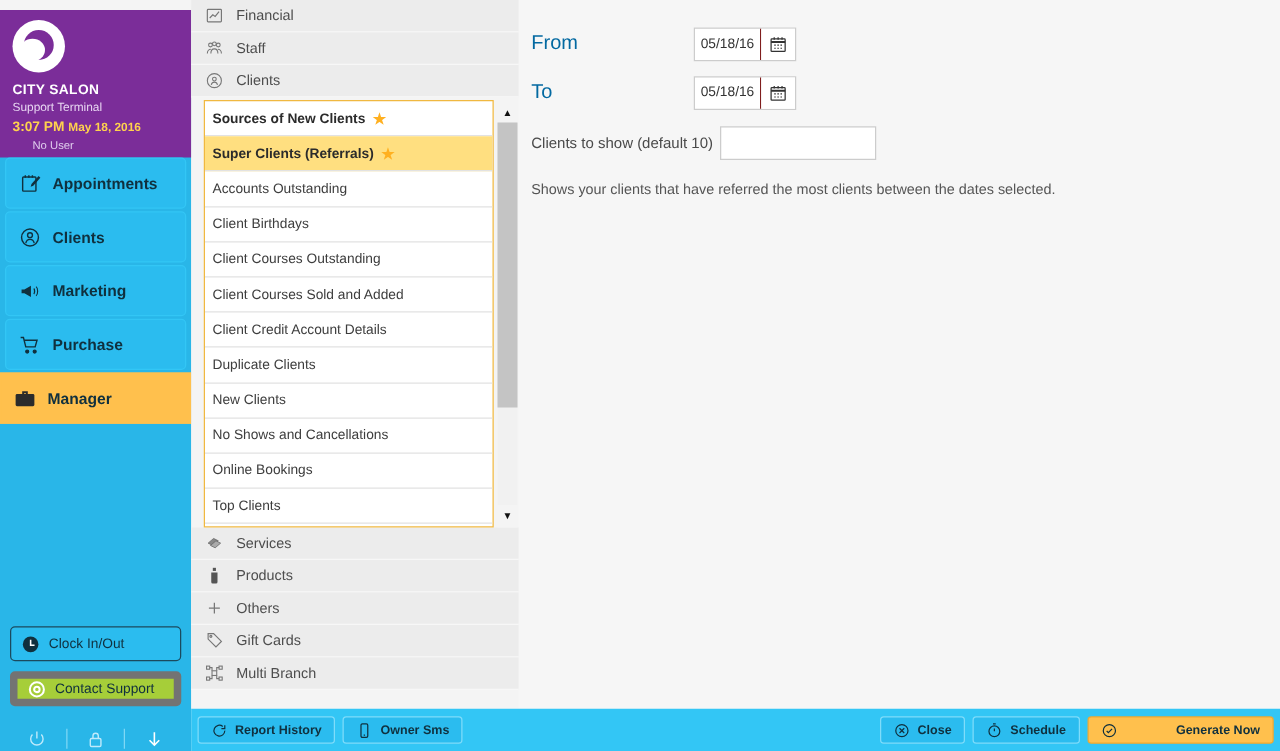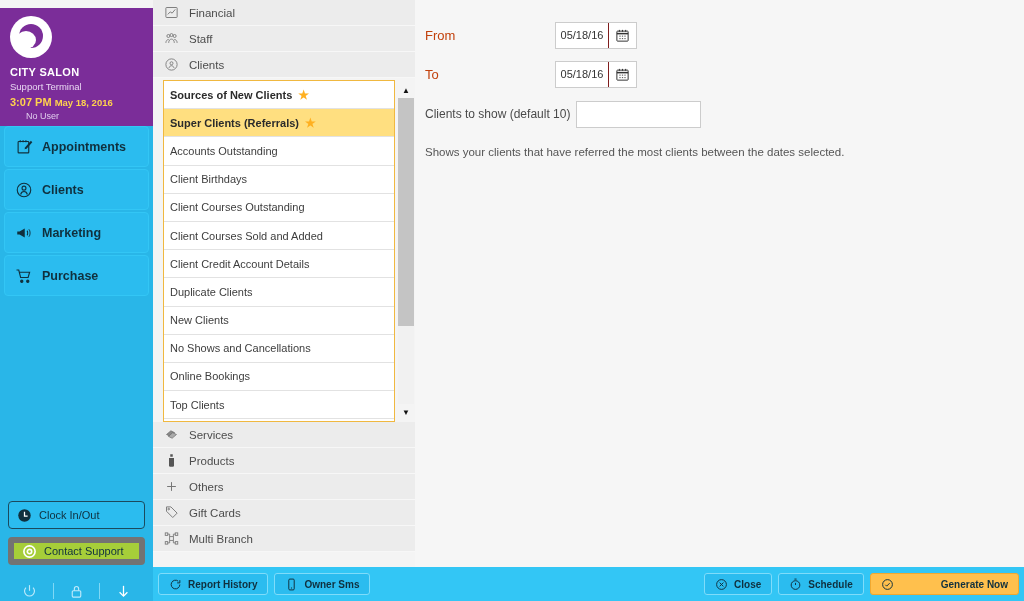--- a/index.html
+++ b/index.html
@@ -118,21 +118,21 @@
     background: #c4c4c4; cursor: pointer;
   }
 
   
   #right-panel {
     position: absolute; left: 415px; top: 0;
     width: 609px; height: 567px; background: #f6f6f6;
     padding: 18px 0 0 10px;
   }
   .field-row { display: flex; align-items: center; height: 34px; margin-bottom: 5px; }
-  .field-label { font-size: 13px; color: #c2410c; }
+  .field-label { font-size: 16px; color: #0369a1; }
   #lbl-from, #lbl-to { width: 130px; }
   .date-box {
     display: flex; height: 27px; border: 1px solid #ccc; background: #fff;
   }
   .date-val {
     width: 53px; display: flex; align-items: center; justify-content: center;
     font-size: 11px; color: #333; border-right: 1px solid #7f1d1d;
   }
   .cal-btn {
     width: 27px; display: flex; align-items: center; justify-content: center;
@@ -219,20 +219,29 @@
       <span class="ic">
         <svg width="18" height="18" viewBox="0 0 24 24" fill="none" stroke="#10303e" stroke-width="1.5">
           <path d="M2 4h3l2.5 10h10l2-7H6"></path>
           <circle cx="9" cy="19" r="1.5" fill="#10303e"></circle>
           <circle cx="17" cy="19" r="1.5" fill="#10303e"></circle>
         </svg>
       </span>
       <span>Purchase</span>
     </div>
 
+    <div class="nav-item active">
+      <span class="ic">
+        <svg width="18" height="18" viewBox="0 0 24 24" fill="#2b2b2b">
+          <path d="M9 4h6v3h-2V6h-2v1H9V4z"></path>
+          <rect x="2" y="7" width="20" height="13" rx="1.5"></rect>
+        </svg>
+      </span>
+      <span>Manager</span>
+    </div>
 
     <div id="sidebar-bottom">
       <div class="side-btn" id="clock-btn">
         <span class="ic">
           <svg width="15" height="15" viewBox="0 0 24 24" fill="#10303e">
             <circle cx="12" cy="12" r="10"></circle>
             <path d="M12 6v7h5" stroke="#fff" stroke-width="2" fill="none"></path>
           </svg>
         </span>
         <span>Clock In/Out</span>

